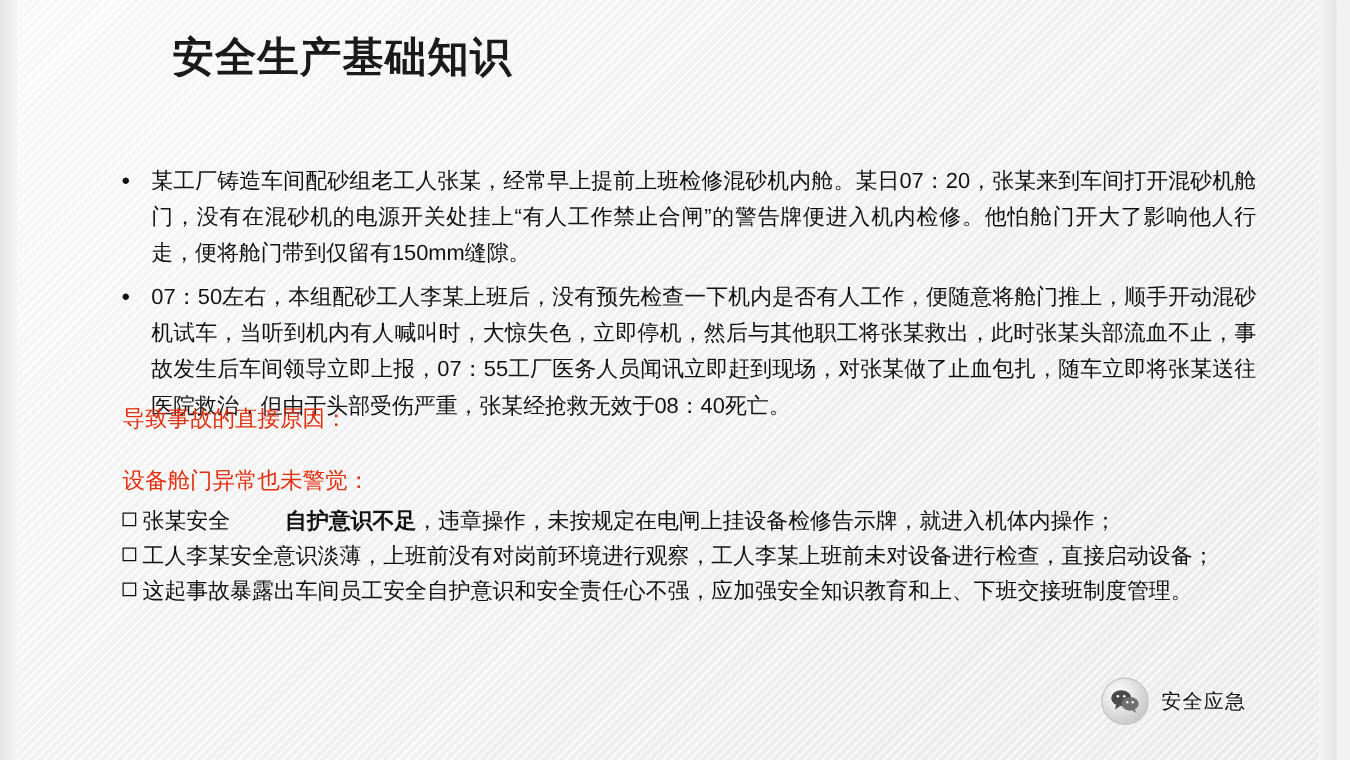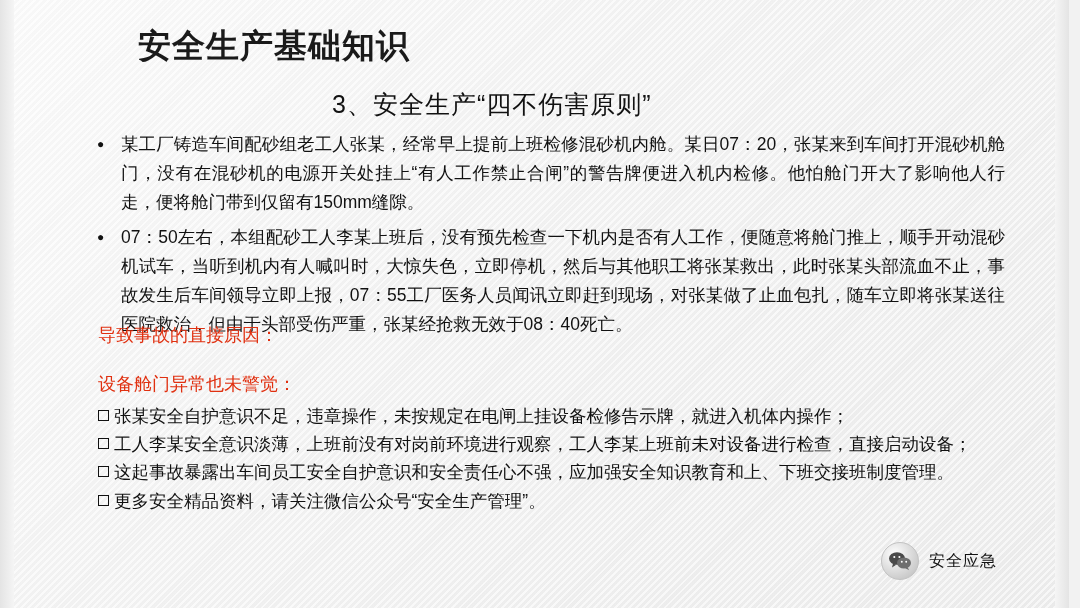--- a/index.html
+++ b/index.html
@@ -145,21 +145,21 @@
   }
   .sq-line .sq {
     display: inline-block;
     width: 11px;
     height: 11px;
     border: 1.5px solid #111;
     margin-right: 5px;
     vertical-align: 1px;
     box-sizing: border-box;
   }
-  .bold-ins { font-weight: normal; }
+  .bold-ins { font-weight: bold; margin-left: 44px; }
 
   .d1 { top: 351px; }
   .d2 { top: 403px; }
   .d3 { top: 431px; }
   .d4 { top: 459px; }
   .d5 { top: 488px; }
 
   .wechat {
     position: absolute;
     right: 72px;
@@ -187,21 +187,20 @@
 </head>
 <body>
 
 <div class="slide">
   <div class="edge-left"></div>
   <div class="edge-right"></div>
 
   <div class="title">安全生产基础知识</div>
 
 
-  <div class="subtitle">3、安全生产“四不伤害原则”</div>
 
   <div class="body-list">
     <div class="bullet-item">某工厂铸造车间配砂组老工人张某，经常早上提前上班检修混砂机内舱。某日07：20，张某来到车间打开混砂机舱门，没有在混砂机的电源开关处挂上“有人工作禁止合闸”的警告牌便进入机内检修。他怕舱门开大了影响他人行走，便将舱门带到仅留有150mm缝隙。</div>
     <div class="bullet-item">07：50左右，本组配砂工人李某上班后，没有预先检查一下机内是否有人工作，便随意将舱门推上，顺手开动混砂机试车，当听到机内有人喊叫时，大惊失色，立即停机，然后与其他职工将张某救出，此时张某头部流血不止，事故发生后车间领导立即上报，07：55工厂医务人员闻讯立即赶到现场，对张某做了止血包扎，随车立即将张某送往医院救治，但由于头部受伤严重，张某经抢救无效于08：40死亡。</div>
   </div>
 
   <div class="section-head cause1-head">导致事故的直接原因：</div>
 
 
   <div class="section-head cause2-head">设备舱门异常也未警觉：</div>
@@ -211,23 +210,20 @@
   </div>
 
   <div class="sq-line d3">
     <span class="sq"></span><span>工人李某安全意识淡薄，上班前没有对岗前环境进行观察，工人李某上班前未对设备进行检查，直接启动设备；</span>
   </div>
 
   <div class="sq-line d4">
     <span class="sq"></span><span>这起事故暴露出车间员工安全自护意识和安全责任心不强，应加强安全知识教育和上、下班交接班制度管理。</span>
   </div>
 
-  <div class="sq-line d5">
-    <span class="sq"></span><span>更多安全精品资料，请关注微信公众号“安全生产管理”。</span>
-  </div>
 
   <div class="wechat">
     <div class="wechat-logo">
       <svg width="24" height="20" viewBox="0 0 24 20" aria-hidden="true">
         <ellipse cx="9" cy="7.5" rx="8" ry="6.3" fill="#4a4a4a"></ellipse>
         <polygon points="5,12.5 4,16.5 8.2,13.8" fill="#4a4a4a"></polygon>
         <circle cx="6.3" cy="6" r="1.05" fill="#ffffff"></circle>
         <circle cx="11.4" cy="6" r="1.05" fill="#ffffff"></circle>
         <ellipse cx="16" cy="12" rx="7" ry="5.5" fill="#6f6f6f"></ellipse>
         <polygon points="19.6,16.2 21.2,19.3 17.4,17.2" fill="#6f6f6f"></polygon>

